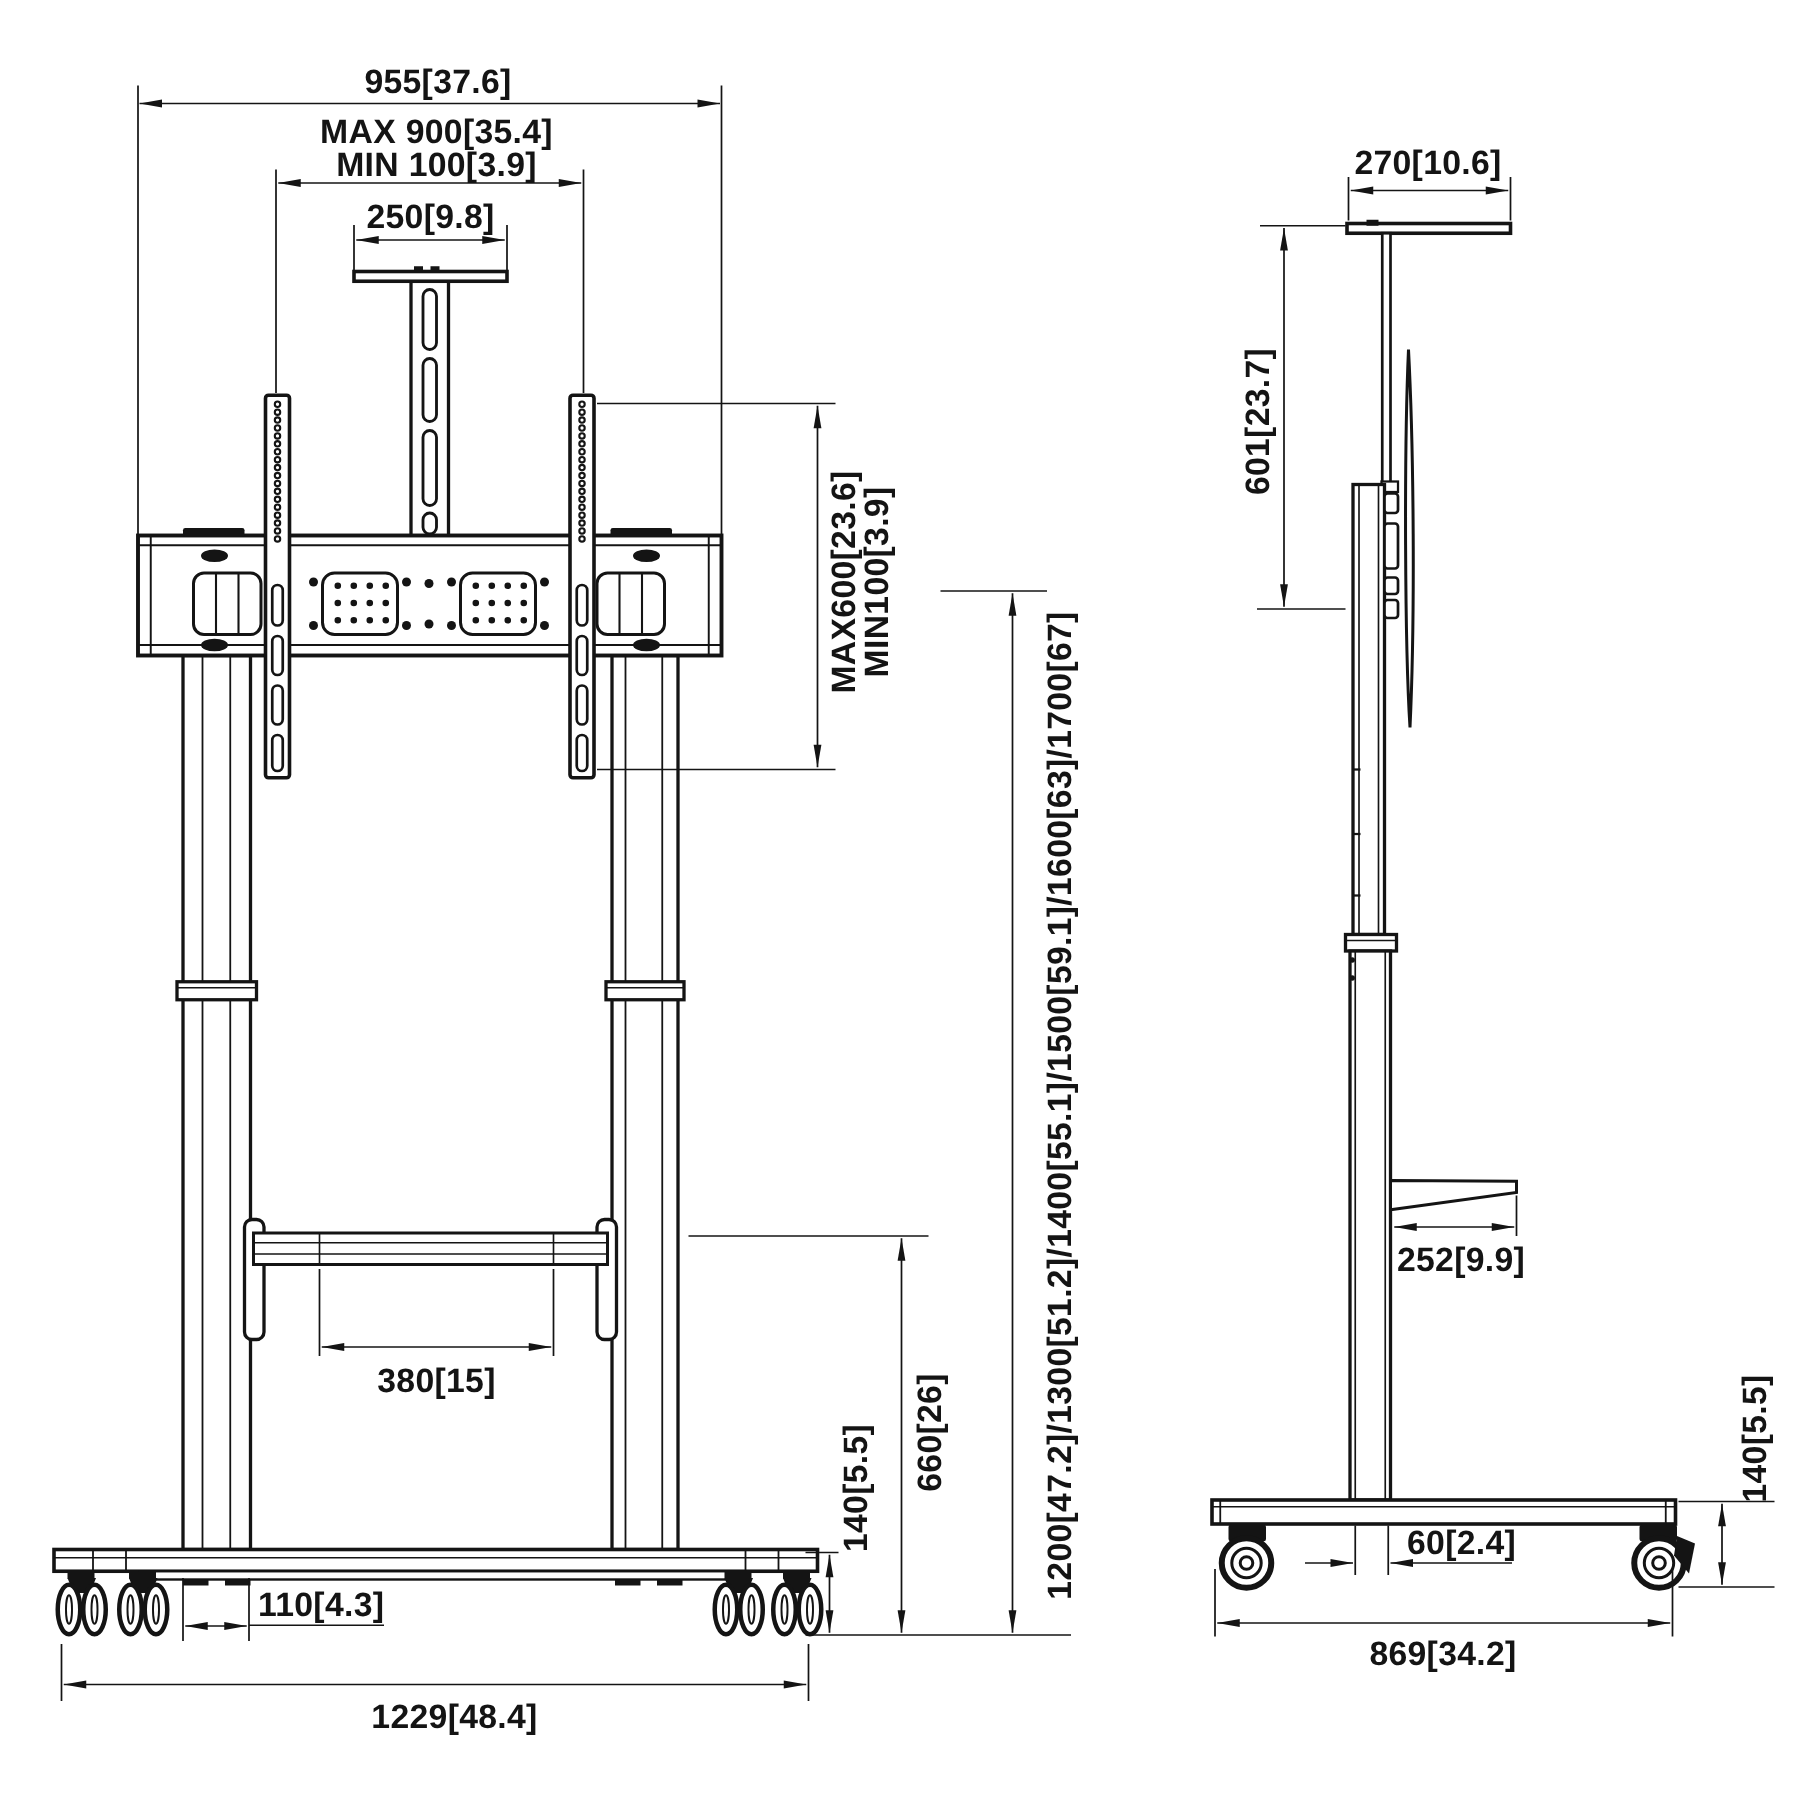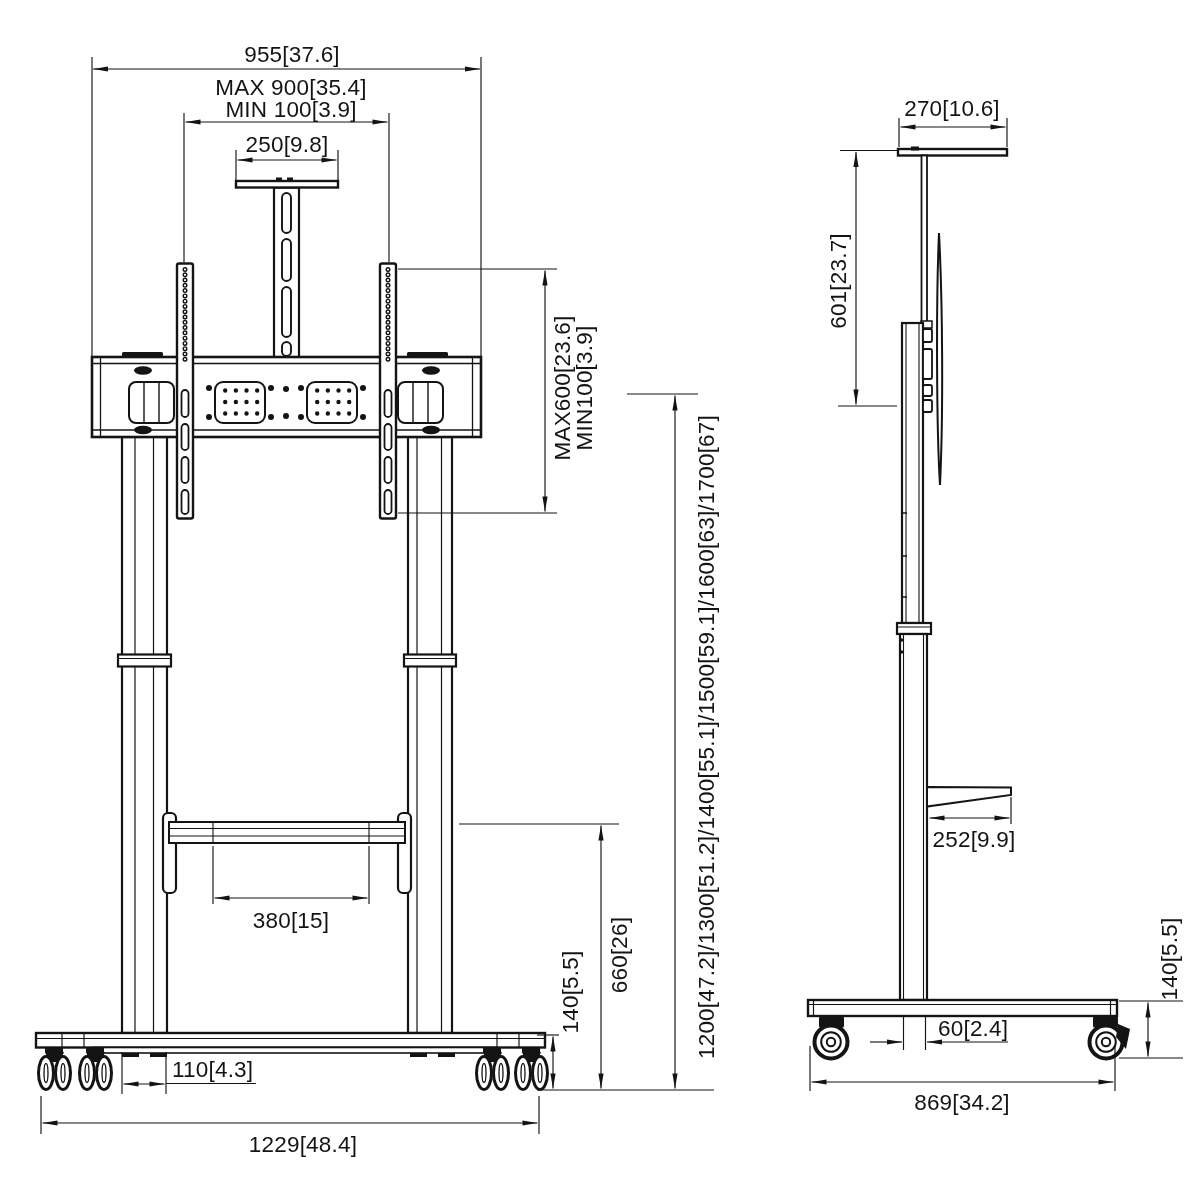--- a/index.html
+++ b/index.html
@@ -1,16 +1,16 @@
 <!DOCTYPE html>
 <html><head>
 <meta charset="utf-8">
 <style>
   html,body{margin:0;padding:0;background:#fff;}
-  .stage{width:1101px;height:1200px;background:#fff;position:relative;}
+  .stage{width:1101px;height:1200px;background:#fff;position:relative;font-weight:bold;}
   svg{display:block;}
   .t{font-family:"Liberation Sans",sans-serif;font-size:22.5px;fill:#141414;letter-spacing:0.2px;}
   .s{stroke:#141414;fill:none;}
   .sw{stroke:#141414;fill:#fff;}
   .sb{stroke:none;fill:#141414;}
   .dim{stroke:#141414;stroke-width:1.15;fill:none;}
 </style>
 </head>
 <body>
 

